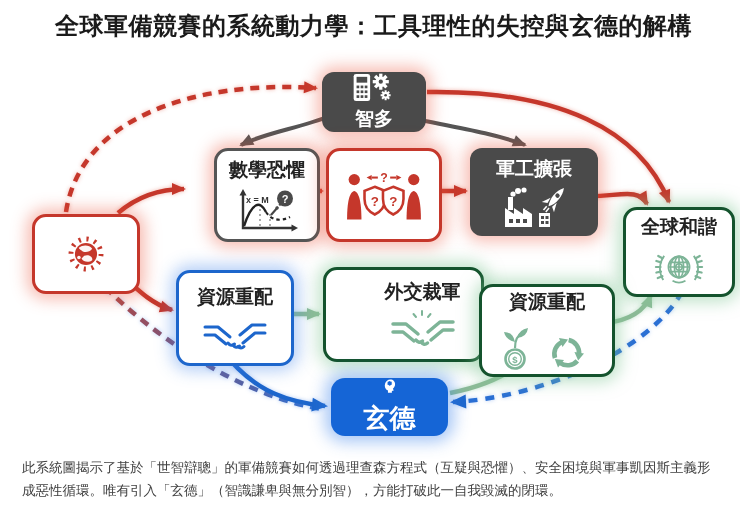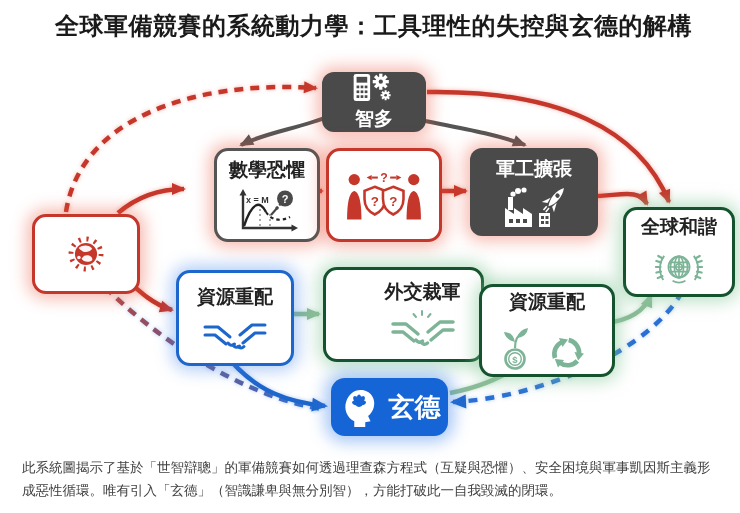--- a/index.html
+++ b/index.html
@@ -23,21 +23,21 @@
     position:absolute;z-index:2;display:flex;flex-direction:column;
     align-items:center;justify-content:center;gap:3px;border-radius:14px;
     background:#fff;
   }
   .node .label{font-weight:700;font-size:19px;color:#222;white-space:nowrap;}
   .node.red-border{border:3px solid #c5372b;box-shadow:0 0 16px 5px rgba(235,85,60,.40);}
   .node.green-border{border:3px solid #14532d;box-shadow:0 0 16px 5px rgba(130,200,150,.50);}
   .node.blue-border{border:3px solid #1d66cc;box-shadow:0 0 16px 5px rgba(60,130,235,.38);}
   .node.dark{background:#4a4a4a;border:none;box-shadow:0 0 16px 5px rgba(235,85,60,.40);border-radius:12px;}
   .node.dark .label{color:#fff;}
-  .node.xuande-box{background:#1565d6;border:none;flex-direction:row;gap:8px;
+  .node.xuande-box{background:#1565d6;border:none;flex-direction:column;gap:8px;
     box-shadow:0 0 16px 6px rgba(60,130,235,.45);}
   .node.xuande-box .label{color:#fff;font-size:26px;}
   
   #n-zhiduo   {left:322px;top:72px; width:104px;height:60px;}
   #n-math     {left:188px;top:148px;width:100px;height:88px;margin-left:26px;}
   #n-security {left:326px;top:148px;width:110px;height:88px;}
   #n-military {left:470px;top:148px;width:128px;height:88px;}
   #n-threat   {left:32px; top:214px;width:102px;height:74px;}
   #n-harmony  {left:623px;top:207px;width:106px;height:84px;}
   #n-humility {left:176px;top:270px;width:112px;height:90px;}

